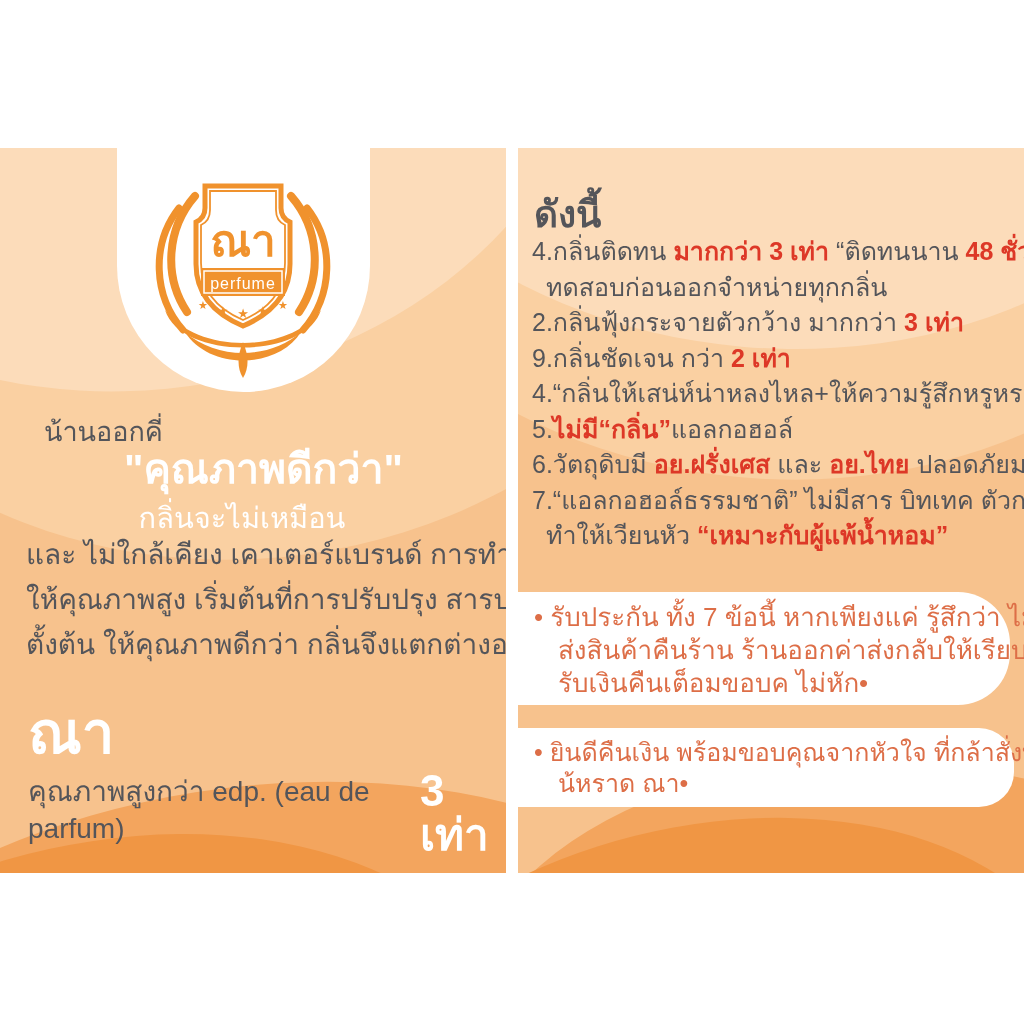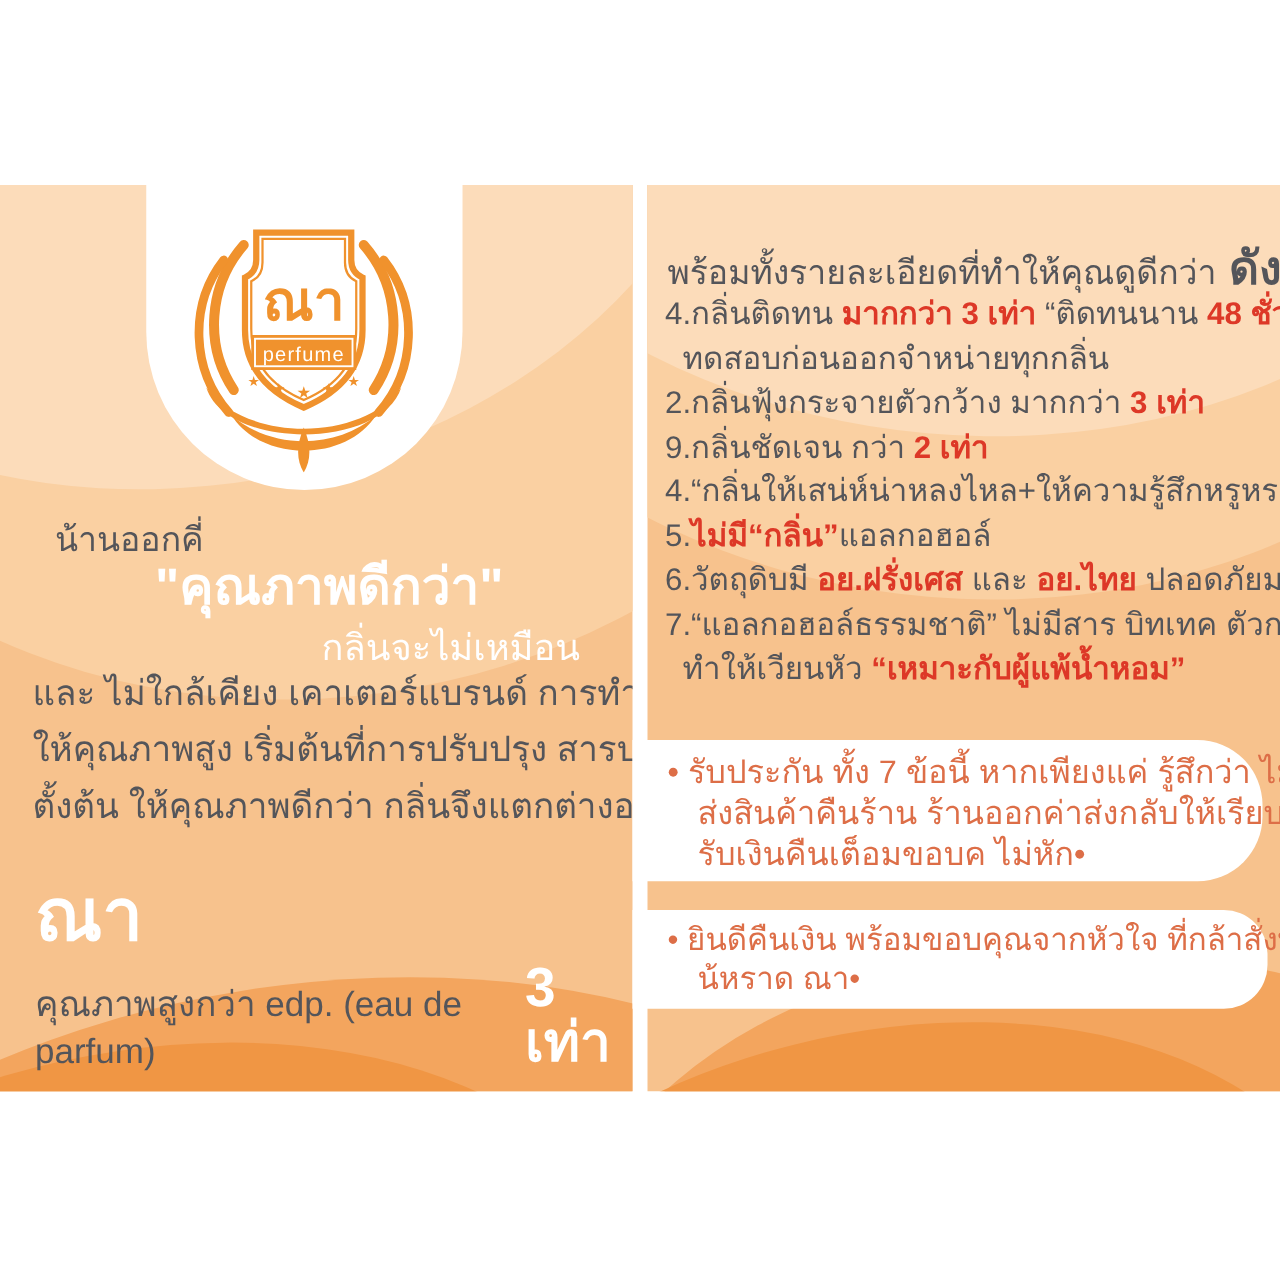--- a/index.html
+++ b/index.html
@@ -21,26 +21,26 @@
   .rp-dark    { width:1000px;height:700px;left:-80px; top:620px;background:var(--panel_dark);transform:rotate(12deg); }
   .rp-dark2   { width:800px; height:520px;left:-220px;top:680px;background:var(--panel_darker);transform:rotate(-14deg); }
 
   .badge { position:absolute; left:117px; top:0; width:253px; height:244px;
            background:#fff; border-radius:0 0 127px 127px; z-index:2; }
   .badge svg { position:absolute; left:20px; top:30px; }
 
   .txt { position:absolute; z-index:3; }
   .intro       { left:44px;  top:262px; font-size:27px; color:var(--text_dark); }
   .headline    { left:124px; top:288px; font-size:41px; font-weight:bold; color:#fff; }
-  .subheadline { left:20px;  top:347px; width:444px; text-align:right; font-size:29px; color:#fff; }
+  .subheadline { left:20px;  top:347px; width:444px; text-align:center; font-size:29px; color:#fff; }
   .lp-paragraph{ left:26px;  top:384px; font-size:28px; line-height:45px; color:var(--text_dark); white-space:nowrap; }
   .lp-footer   { left:28px;  top:552px; color:var(--text_dark); }
   .lp-f1 { display:flex; align-items:baseline; gap:14px; font-size:28px; }
   .lp-brand { font-size:58px; font-weight:bold; color:#fff; line-height:1.15; }
-  .lp-f2 { display:flex; align-items:flex-end; gap:28px; font-size:28px; margin-top:2px; }
+  .lp-f2 { display:flex; align-items:flex-start; gap:28px; font-size:28px; margin-top:2px; }
   .lp-highlight { font-size:44px; font-weight:bold; color:#fff; line-height:1; }
 
   .rp-header { left:16px; top:36px; display:flex; align-items:baseline; gap:10px;
                color:var(--text_dark); font-size:27px; white-space:nowrap; }
   .rp-header .emph { font-size:37px; font-weight:bold; }
   .features { left:14px; top:86px; font-size:25px; line-height:35.5px;
               color:var(--text_dark); white-space:nowrap; }
   .feature-line.indent { padding-left:14px; }
   .seg-red { color:var(--text_red); font-weight:bold; }
 
@@ -110,21 +110,20 @@
     </div>
   </div>
 
   <div class="panel panel-right">
     <div class="w rp-light"></div>
     <div class="w rp-lighter"></div>
     <div class="w rp-dark"></div>
     <div class="w rp-dark2"></div>
 
     <div class="txt rp-header">
-      <span>พร้อมทั้งรายละเอียดที่ทำให้คุณดูดีกว่า</span>
       <span class="emph">ดังนี้</span>
     </div>
 
     <div class="txt features">
         <div class="feature-line"><span class="seg-dark">4.กลิ่นติดทน </span><span class="seg-red">มากกว่า 3 เท่า</span><span class="seg-dark"> “ติดทนนาน </span><span class="seg-red">48 ชั่วโมง</span></div>
         <div class="feature-line indent"><span class="seg-dark">ทดสอบก่อนออกจำหน่ายทุกกลิ่น</span></div>
         <div class="feature-line"><span class="seg-dark">2.กลิ่นฟุ้งกระจายตัวกว้าง มากกว่า </span><span class="seg-red">3 เท่า</span></div>
         <div class="feature-line"><span class="seg-dark">9.กลิ่นชัดเจน กว่า </span><span class="seg-red">2 เท่า</span></div>
         <div class="feature-line"><span class="seg-dark">4.“กลิ่นให้เสน่ห์น่าหลงไหล+ให้ความรู้สึกหรูหราดูแพง </span></div>
         <div class="feature-line"><span class="seg-dark">5.</span><span class="seg-red">ไม่มี“กลิ่น”</span><span class="seg-dark">แอลกอฮอล์</span></div>

